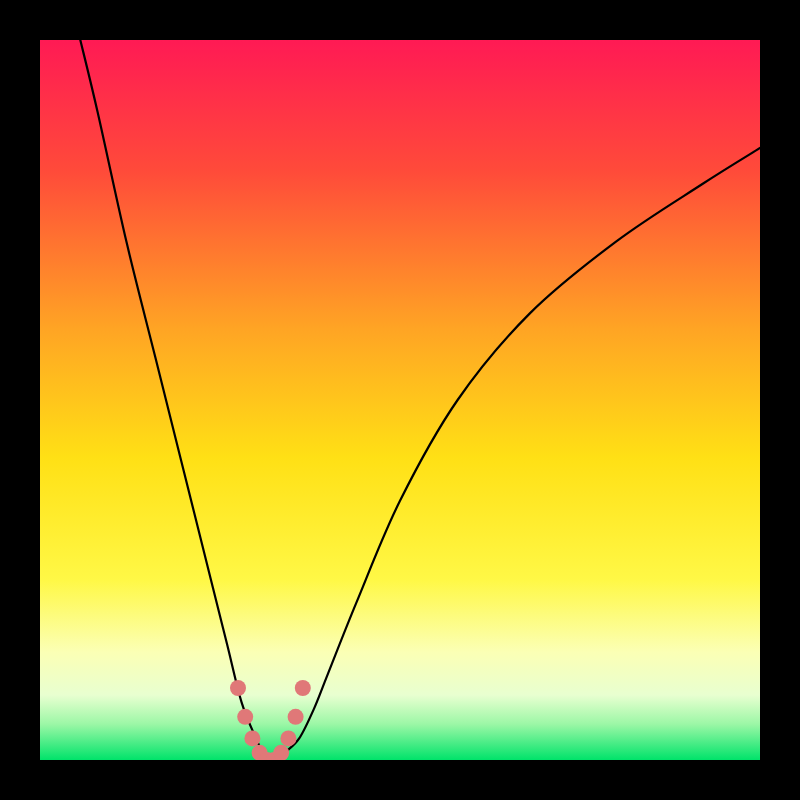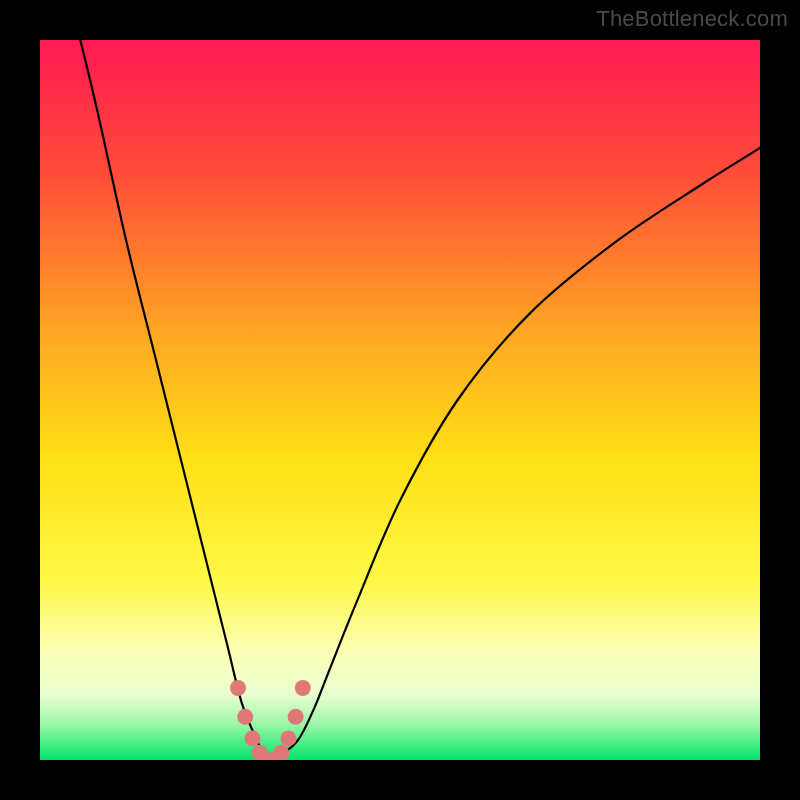--- a/index.html
+++ b/index.html
@@ -47,21 +47,20 @@
     font-size: 22px;
     font-weight: 500;
     letter-spacing: 0.2px;
   }
 </style>
 </head>
 <body>
 
 <div class="container">
 
-  <div class="watermark">TheBottleneck.com</div>
 
   <div class="plot-area">
 
     <svg class="gradient-bg" viewBox="0 0 720 720" preserveAspectRatio="none">
       <defs>
         <linearGradient id="bg-grad" x1="0" y1="0" x2="0" y2="1">
 
         <stop offset="0%" stop-color="#ff1a54"></stop>
             <stop offset="18%" stop-color="#ff4a3a"></stop>
             <stop offset="40%" stop-color="#ffa424"></stop>

